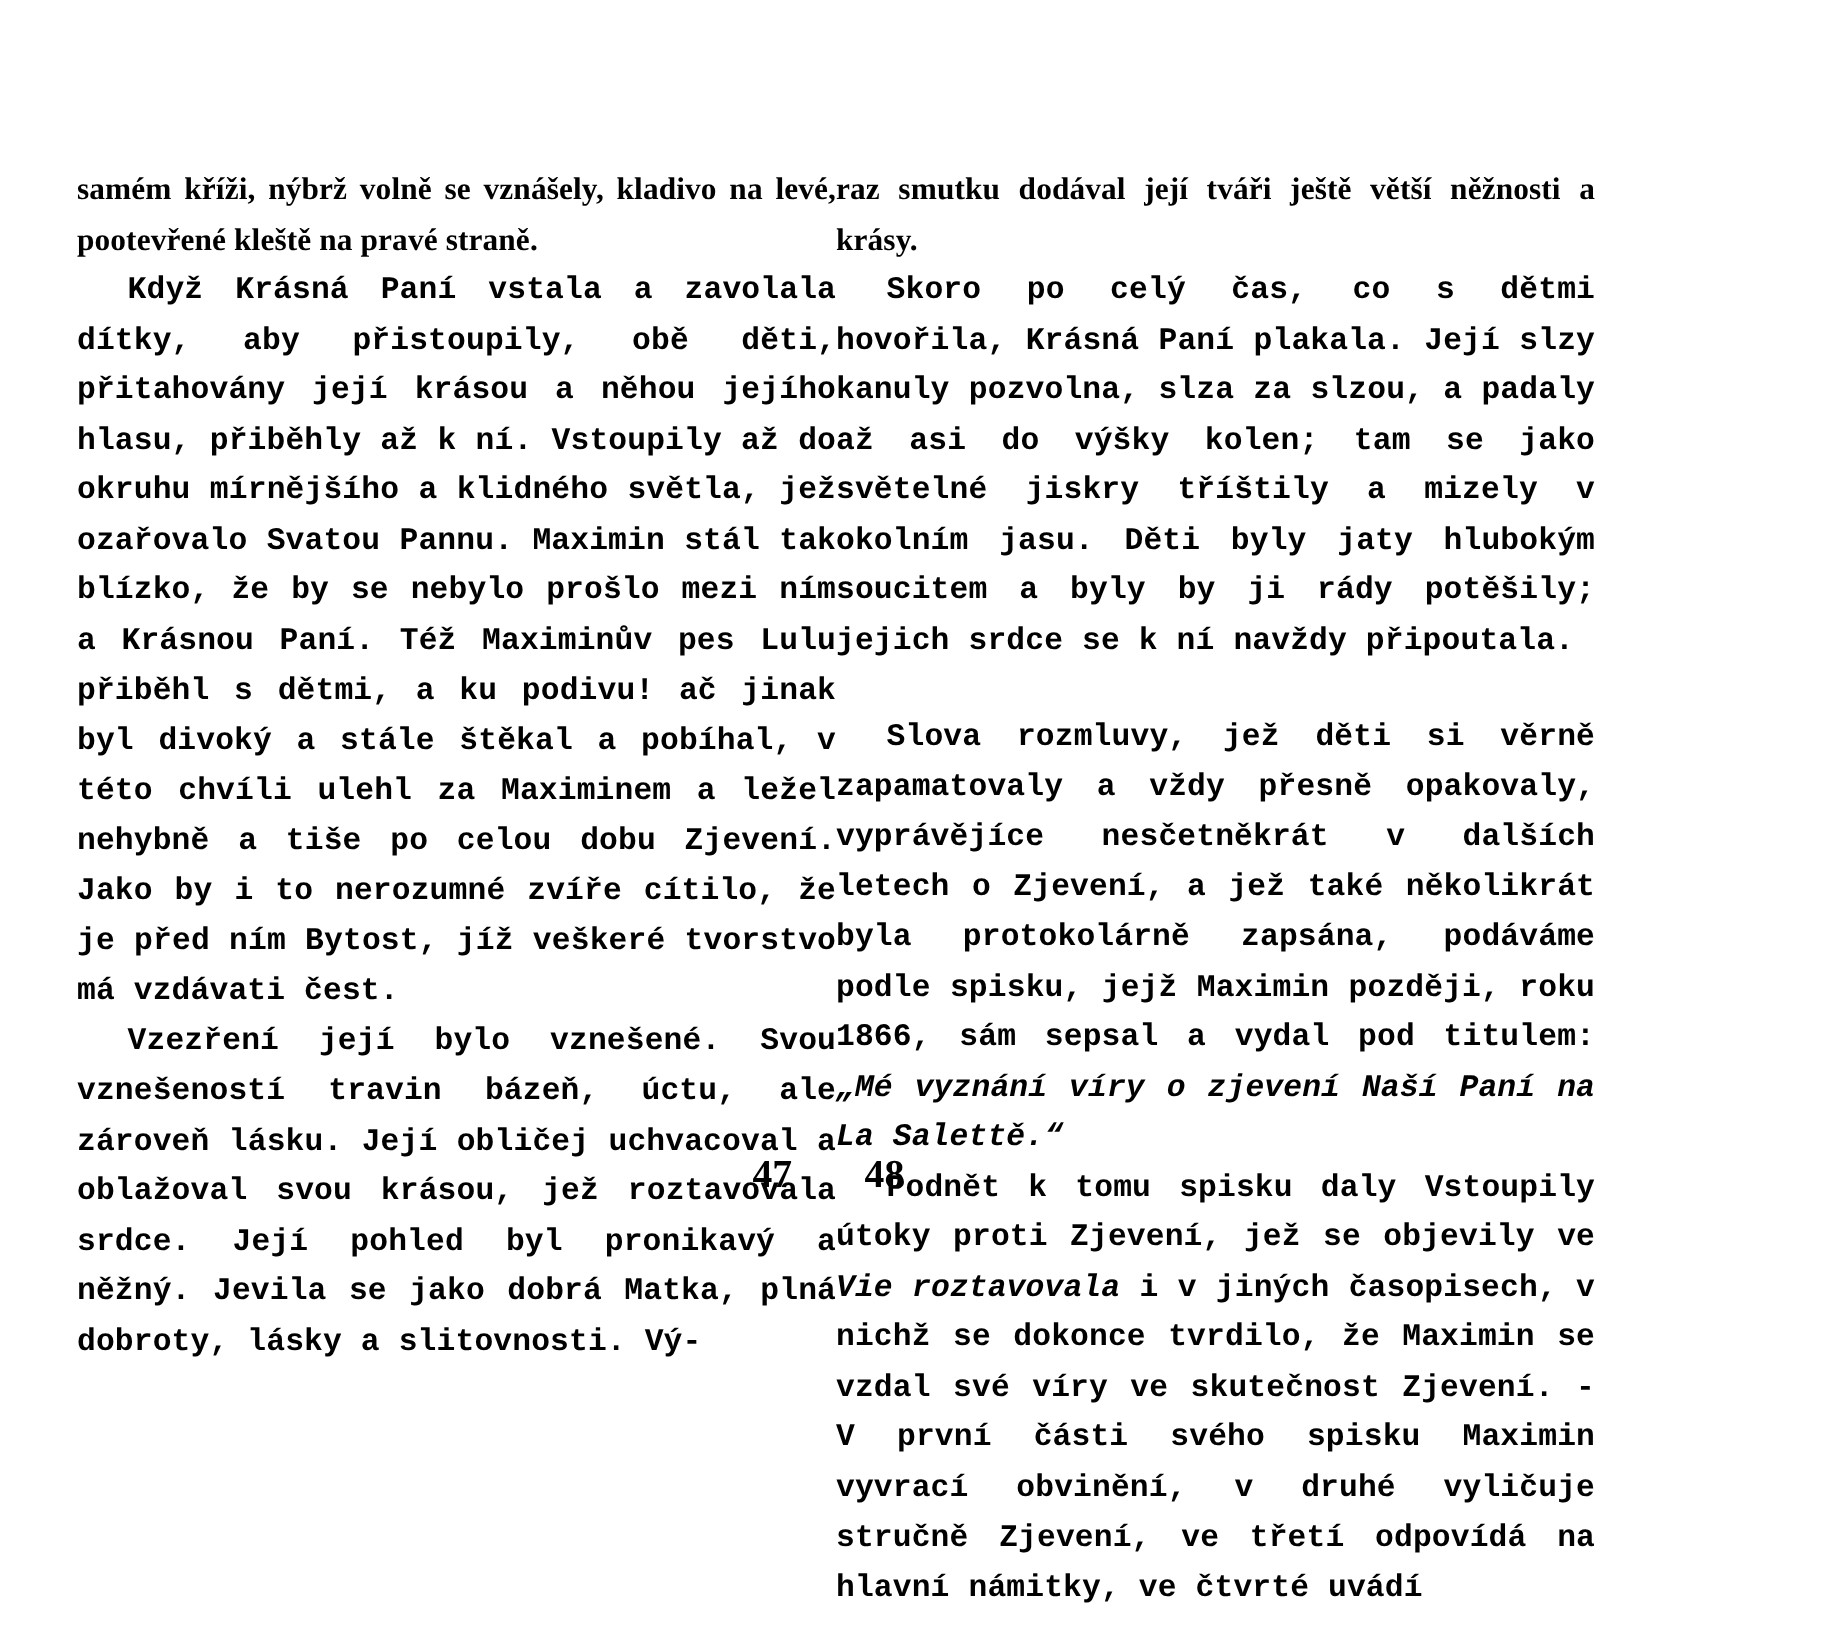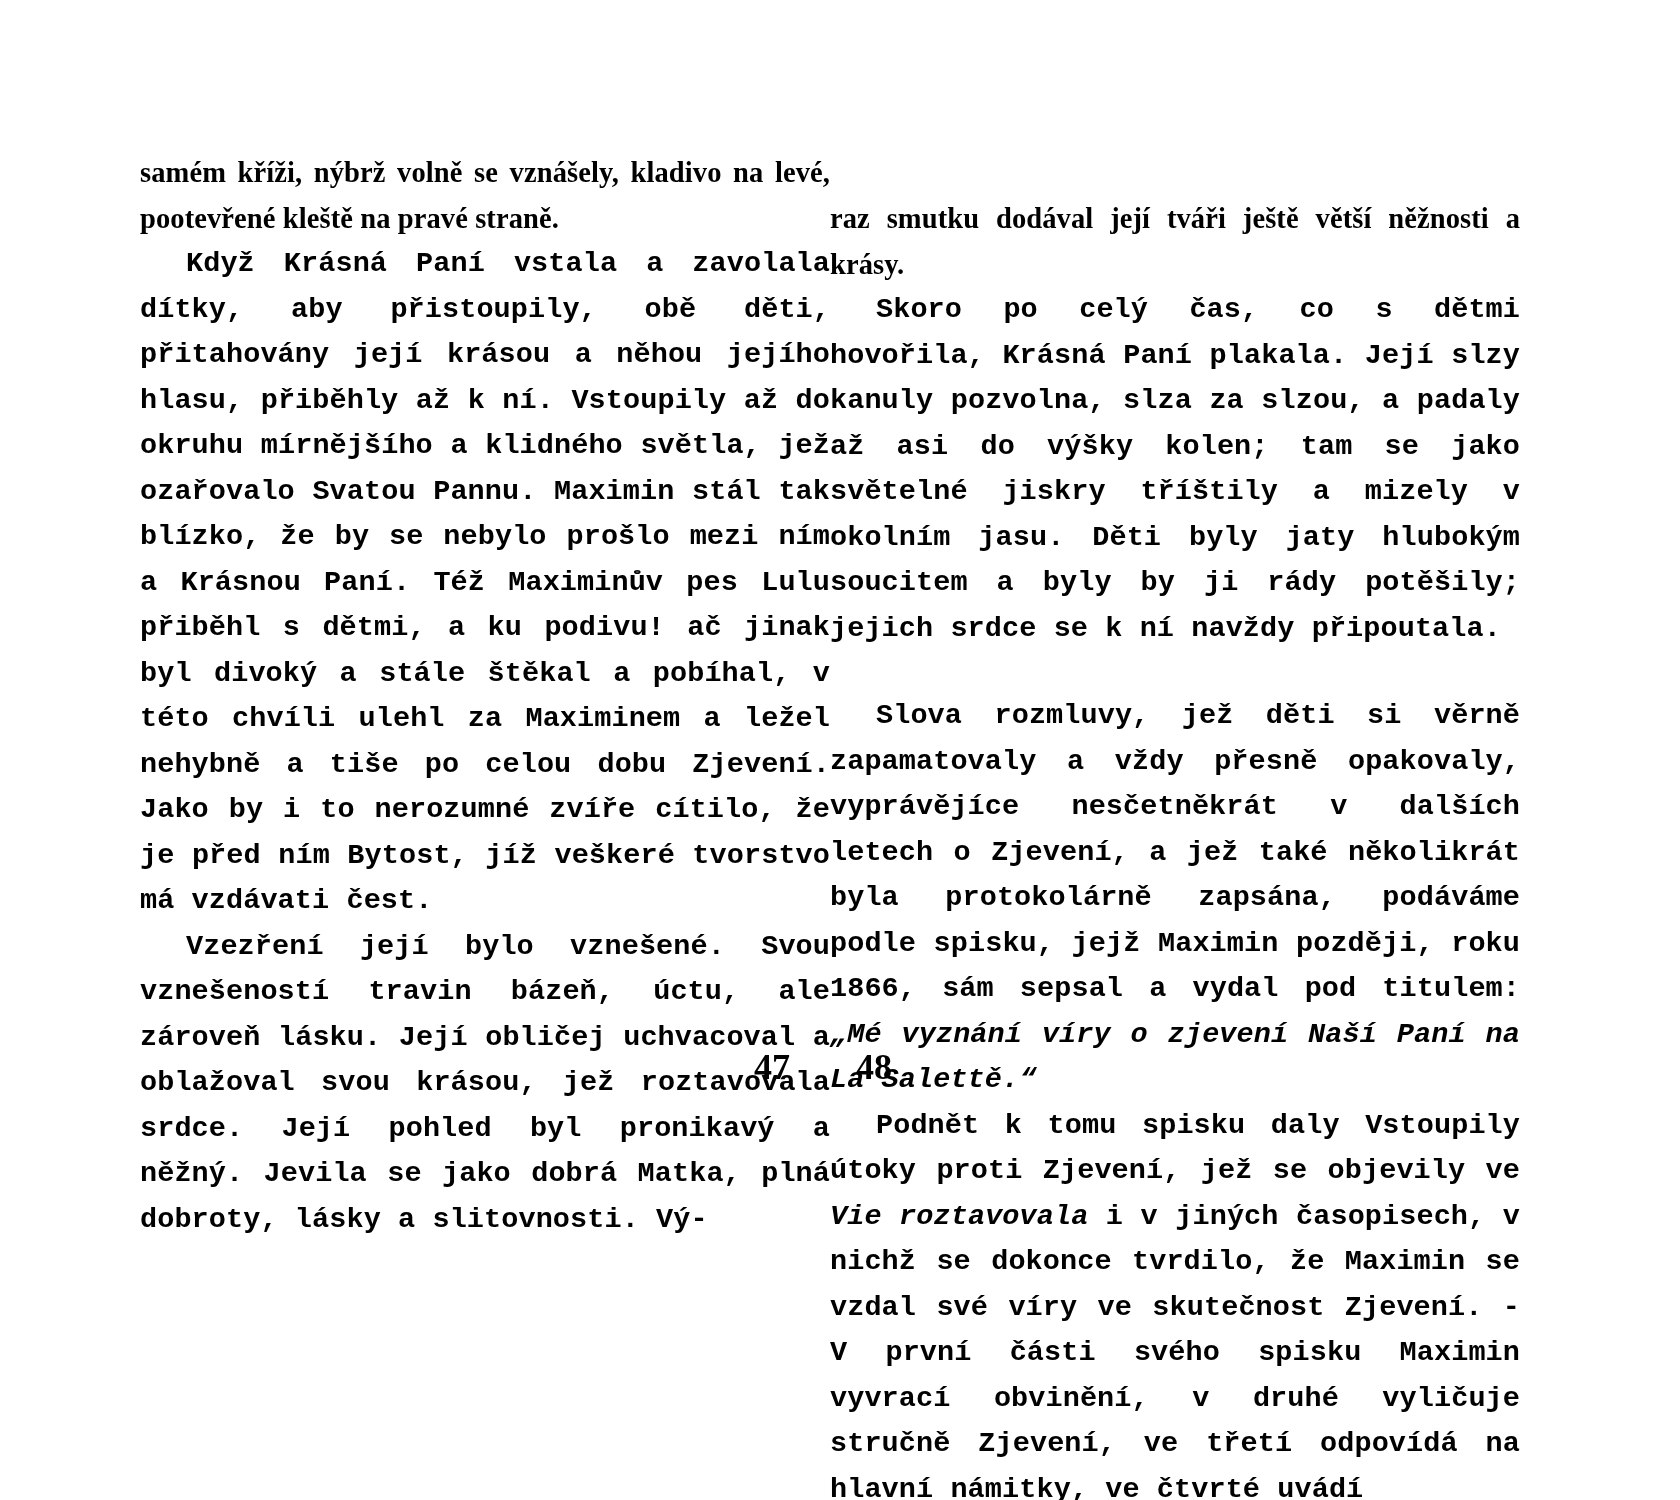--- a/index.html
+++ b/index.html
@@ -14,30 +14,30 @@
     color: #000000;
     overflow: hidden;
   }
   .spread {
     position: relative;
     width: 1680px;
     height: 1288px;
     box-sizing: border-box;
     padding: 150px 70px 0 70px;
     display: flex;
-    justify-content: center;
+    justify-content: flex-start;
   }
   .page {
     width: 690px;
     position: relative;
     display: flex;
     flex-direction: column;
   }
   .page-left { margin-left: 0px; }
-  .page-right { margin-right: 20px; margin-top: 46px; }
+  .page-right { margin-right: 20px; }
 
   .text-body {
     font-size: 28.5px;
     line-height: 45.5px;
     text-align: justify;
     font-weight: 700;
     letter-spacing: 0.1px;
     -webkit-font-smoothing: none;
   }
   .text-body p {

